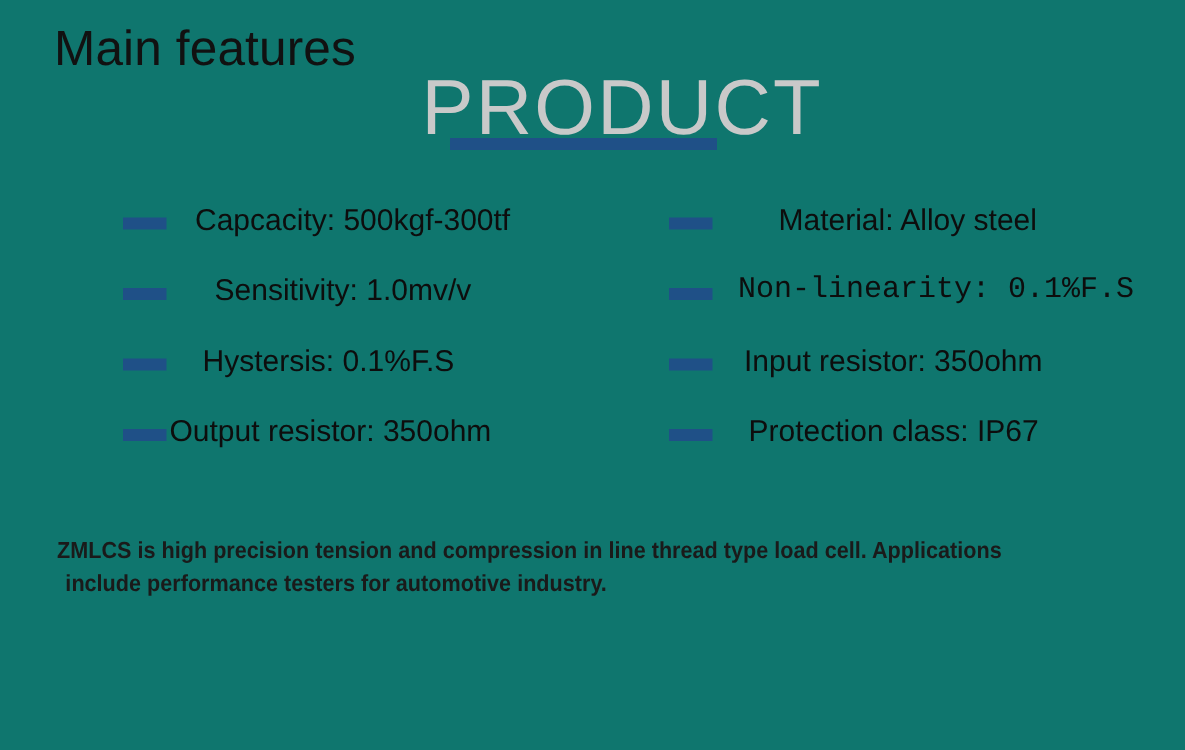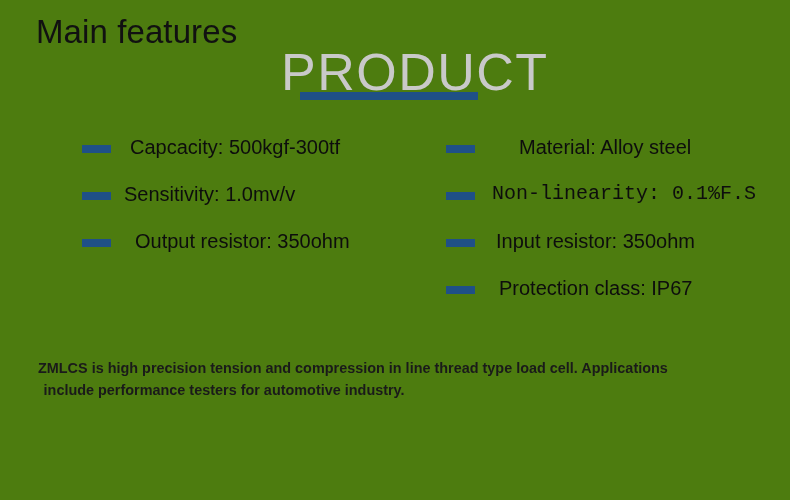--- a/index.html
+++ b/index.html
@@ -13,21 +13,21 @@
     height: 500px;
     position: relative;
     overflow: hidden;
     font-family: "Liberation Sans", sans-serif;
     -webkit-font-smoothing: antialiased;
   }
 
   .slide {
     position: absolute;
     inset: 0;
-    background: #4d7c0f;
+    background: #0f766e;
     padding-left: 42px;
   }
 
   
   .main-heading {
     position: absolute;
     left: 36px;
     top: 12px;
     font-size: 33px;
     font-weight: 400;
@@ -90,21 +90,21 @@
     font-size: 20px;
     font-weight: 400;
     color: #0d0d0d;
     white-space: nowrap;
     line-height: 1.0;
     margin-top: 1px;
   }
 
   
   .left  .feature-row:nth-child(1) .feature-label { margin-left: 19px; }
-  .left  .feature-row:nth-child(2) .feature-label { margin-left: 13px; }
+  .left  .feature-row:nth-child(2) .feature-label { margin-left: 32px; }
   .left  .feature-row:nth-child(3) .feature-label { margin-left: 24px; }
   .left  .feature-row:nth-child(4) .feature-label { margin-left: 2px; }
 
   .right .feature-row:nth-child(1) .feature-label { margin-left: 44px; }
   .right .feature-row:nth-child(2) .feature-label { margin-left: 17px; font-family: Liberation Mono, monospace; }
   .right .feature-row:nth-child(3) .feature-label { margin-left: 21px; text-align: center; }
   .right .feature-row:nth-child(4) .feature-label { margin-left: 24px; }
 
   
   .description {
@@ -138,20 +138,24 @@
       <div class="feature-row">
         <span class="feature-bullet"></span>
         <span class="feature-label">Capcacity: 500kgf-300tf</span>
       </div>
       <div class="feature-row">
         <span class="feature-bullet"></span>
         <span class="feature-label">Sensitivity: 1.0mv/v</span>
       </div>
       <div class="feature-row">
         <span class="feature-bullet"></span>
+        <span class="feature-label">Hystersis: 0.1%F.S</span>
+      </div>
+      <div class="feature-row">
+        <span class="feature-bullet"></span>
         <span class="feature-label">Output resistor: 350ohm</span>
       </div>
     </div>
 
     <div class="feature-col right">
       <div class="feature-row">
         <span class="feature-bullet"></span>
         <span class="feature-label">Material: Alloy steel</span>
       </div>
       <div class="feature-row">

